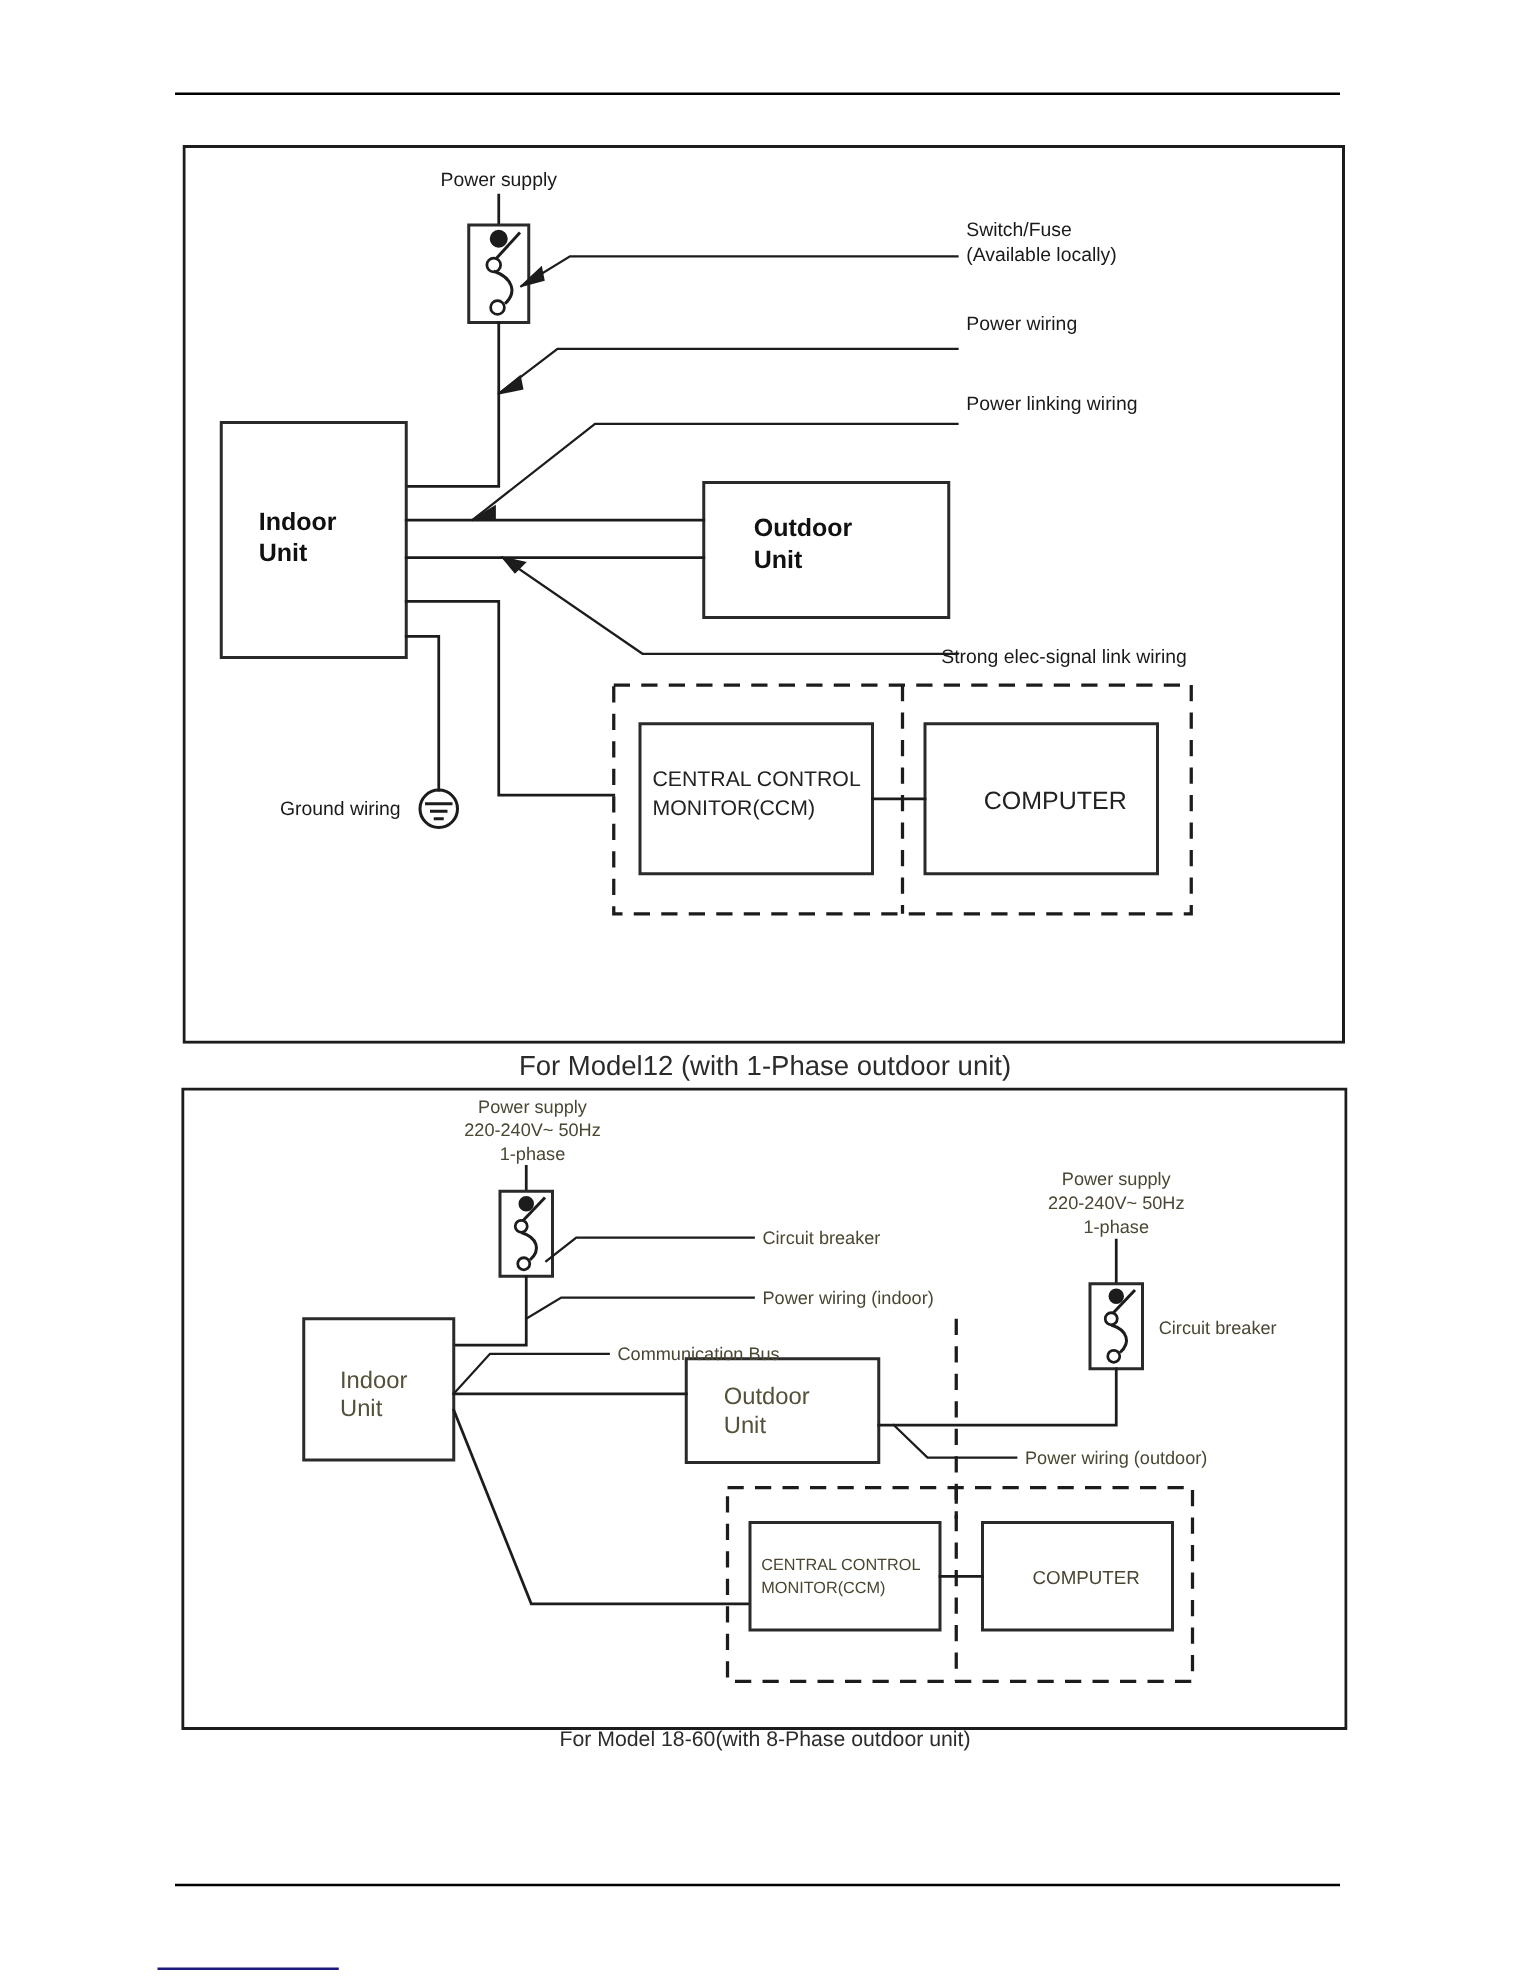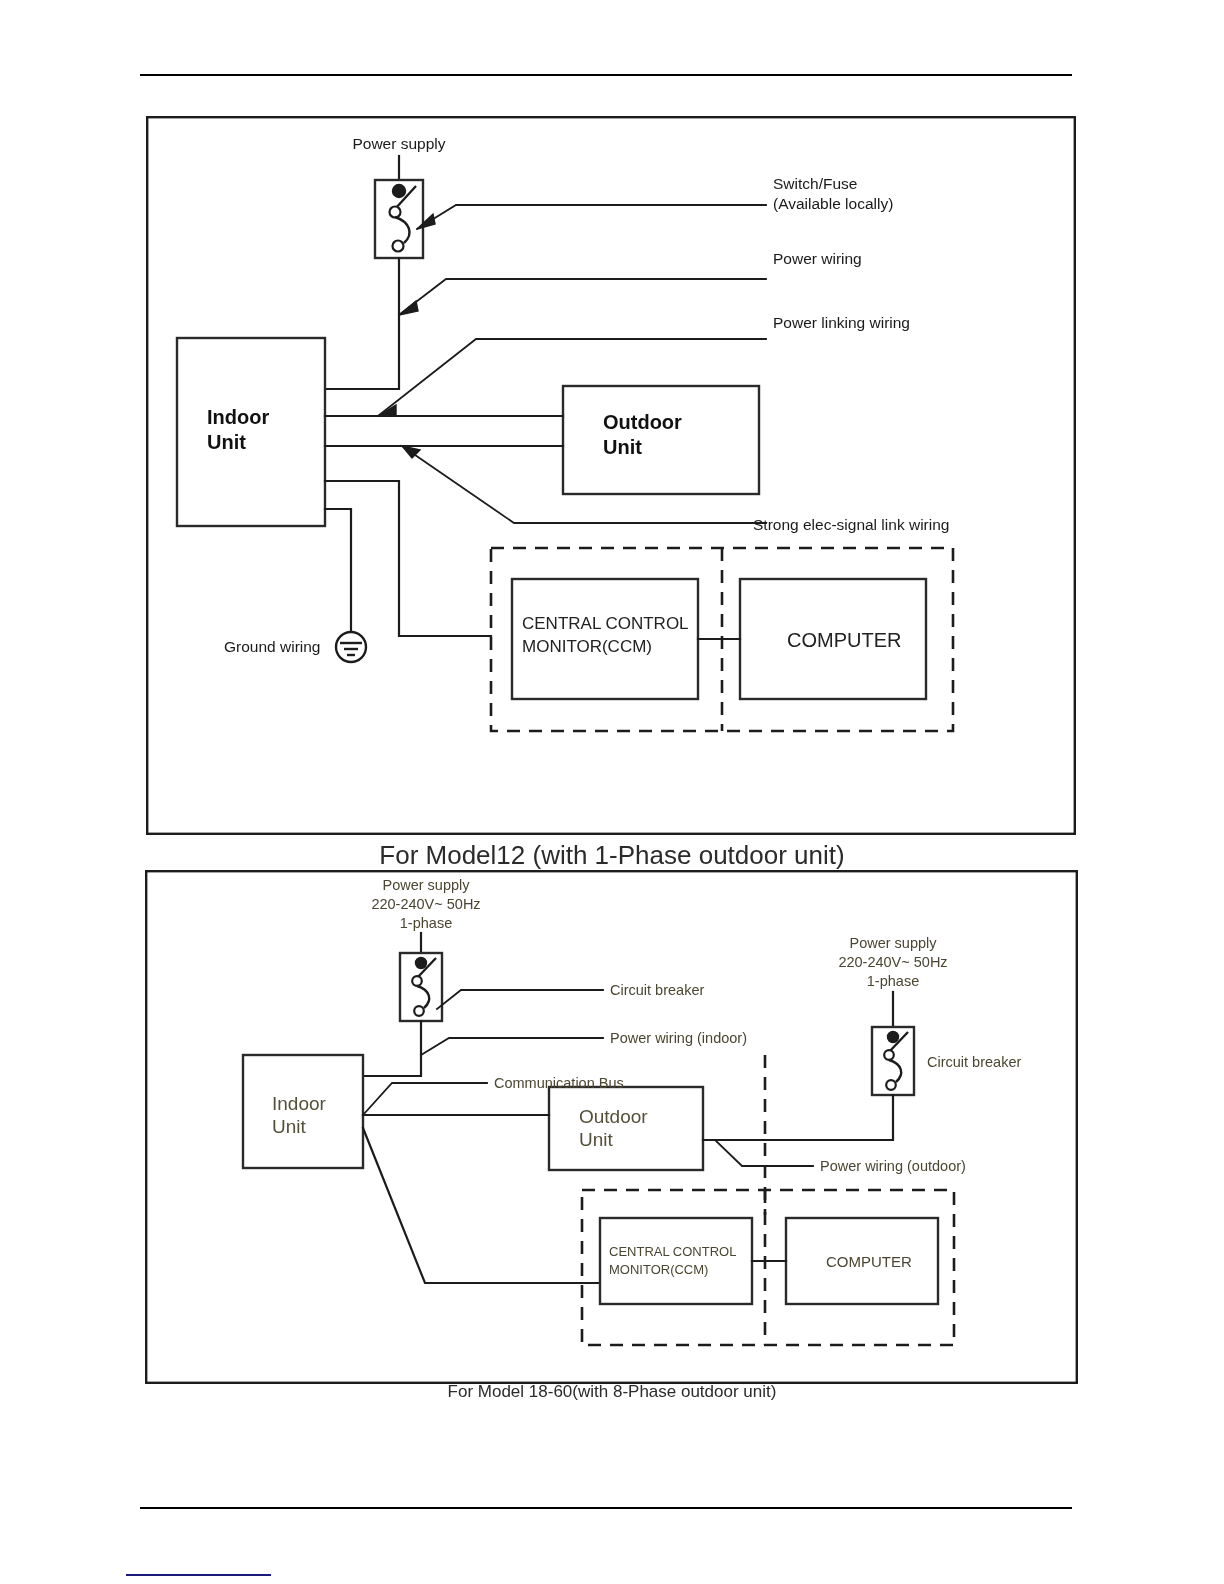--- a/index.html
+++ b/index.html
@@ -35,21 +35,21 @@
   #figure-two { left: 145px; top: 870px; width: 933px; height: 514px; }
 
   .caption {
     position: absolute;
     text-align: center;
     color: #2b2b2b;
     white-space: nowrap;
   }
   #caption-one {
     left: 0; right: 0; top: 840px;
-    font-size: 26px;
+    font-size: 22px;
   }
   #caption-two {
     left: 0; right: 0; top: 1382px;
     font-size: 17px;
   }
   svg { display: block; }
   .frame { fill: none; stroke: #1c1c1c; stroke-width: 2.4; }
   .wire { fill: none; stroke: #1c1c1c; stroke-width: 2.2; stroke-linecap: square; }
   .wire-thin { fill: none; stroke: #1c1c1c; stroke-width: 1.8; stroke-linecap: square; }
   .box { fill: #ffffff; stroke: #2a2a2a; stroke-width: 2.4; }

